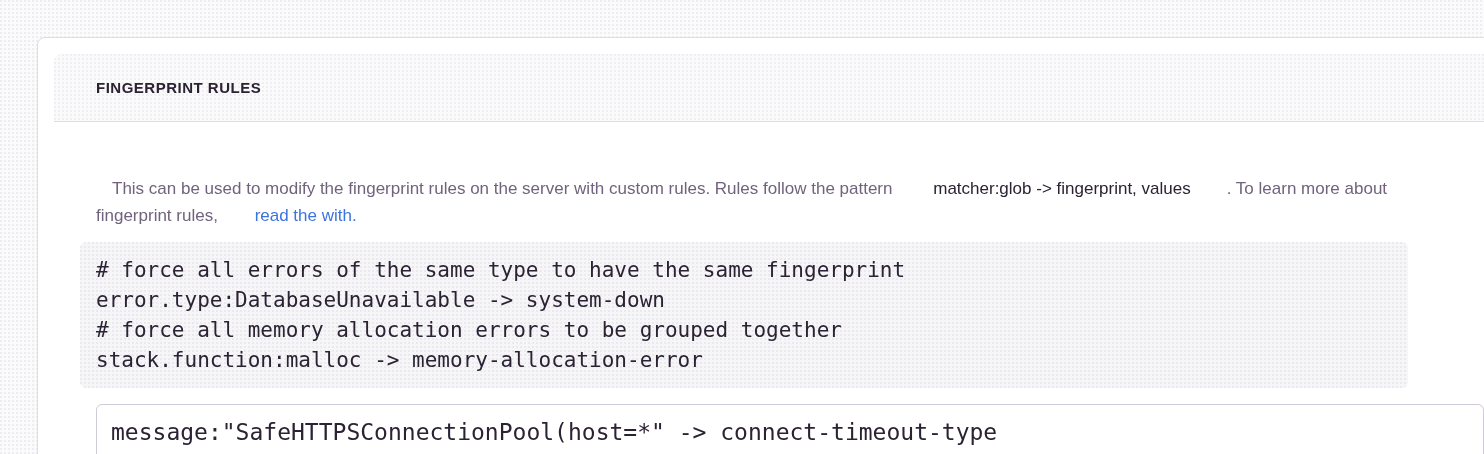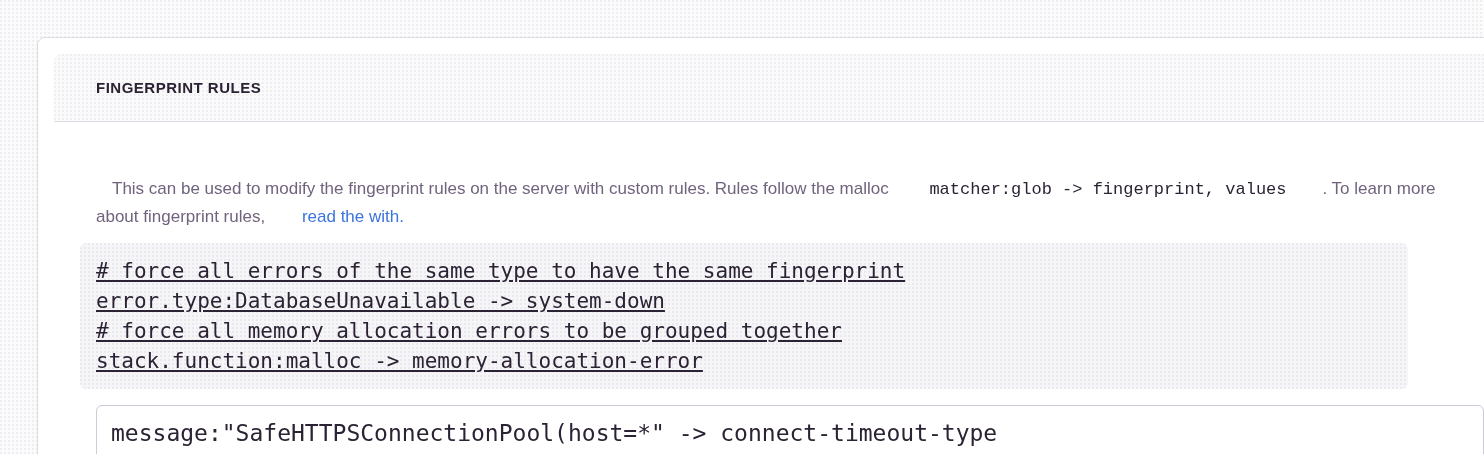--- a/index.html
+++ b/index.html
@@ -51,21 +51,21 @@
 
   .description {
     font-size: 17px;
     line-height: 27px;
     color: #71637e;
     max-width: 1340px;
     margin-bottom: 13px;
   }
 
   .inline-code {
-    font-family: Liberation Mono, monospace;
+    font-family: Liberation Sans, sans-serif;
     font-size: 17px;
     color: #2b2233;
     padding: 0 4px;
   }
 
   .doc-link {
     color: #3c74dd;
     text-decoration: none;
     cursor: pointer;
   }
@@ -76,21 +76,20 @@
     line-height: 30px;
     color: #2b2233;
     white-space: pre;
     overflow: hidden;
     background-color: #f6f6f8;
     background-image: radial-gradient(circle at 1px 1px, rgba(110,100,135,0.09) 1px, transparent 1.3px);
     background-size: 4px 4px;
     border-radius: 6px;
     padding: 13px 16px;
     margin: 0 60px 13px 0;
-    text-decoration: underline;
   }
 
   .rules-textarea {
     display: block;
     width: 100%;
     height: 96px;
     font-family: "DejaVu Sans Mono", "Liberation Mono", monospace;
     font-size: 23px;
     line-height: 30px;
     color: #2b2233;
@@ -108,21 +107,21 @@
 <body>
 
 <section class="panel">
 
   <header class="panel-header">
     <h2 class="panel-title">FINGERPRINT RULES</h2>
   </header>
 
   <div class="panel-body">
 
-    <p class="description"><span>This can be used to modify the fingerprint rules on the server with custom rules. Rules follow the malloc </span><code class="inline-code">matcher:glob -&gt; fingerprint, values</code><span>. To learn more about fingerprint rules, </span><a class="doc-link">read the with.</a></p>
+    <p class="description"><span>This can be used to modify the fingerprint rules on the server with custom rules. Rules follow the pattern </span><code class="inline-code">matcher:glob -&gt; fingerprint, values</code><span>. To learn more about fingerprint rules, </span><a class="doc-link">read the with.</a></p>
 
     <pre class="example-code"># force all errors of the same type to have the same fingerprint
 error.type:DatabaseUnavailable -&gt; system-down
 # force all memory allocation errors to be grouped together
 stack.function:malloc -&gt; memory-allocation-error</pre>
 
     <textarea class="rules-textarea" spellcheck="false" style="">message:"SafeHTTPSConnectionPool(host=*" -&gt; connect-timeout-type</textarea>
 
   </div>
 </section>

